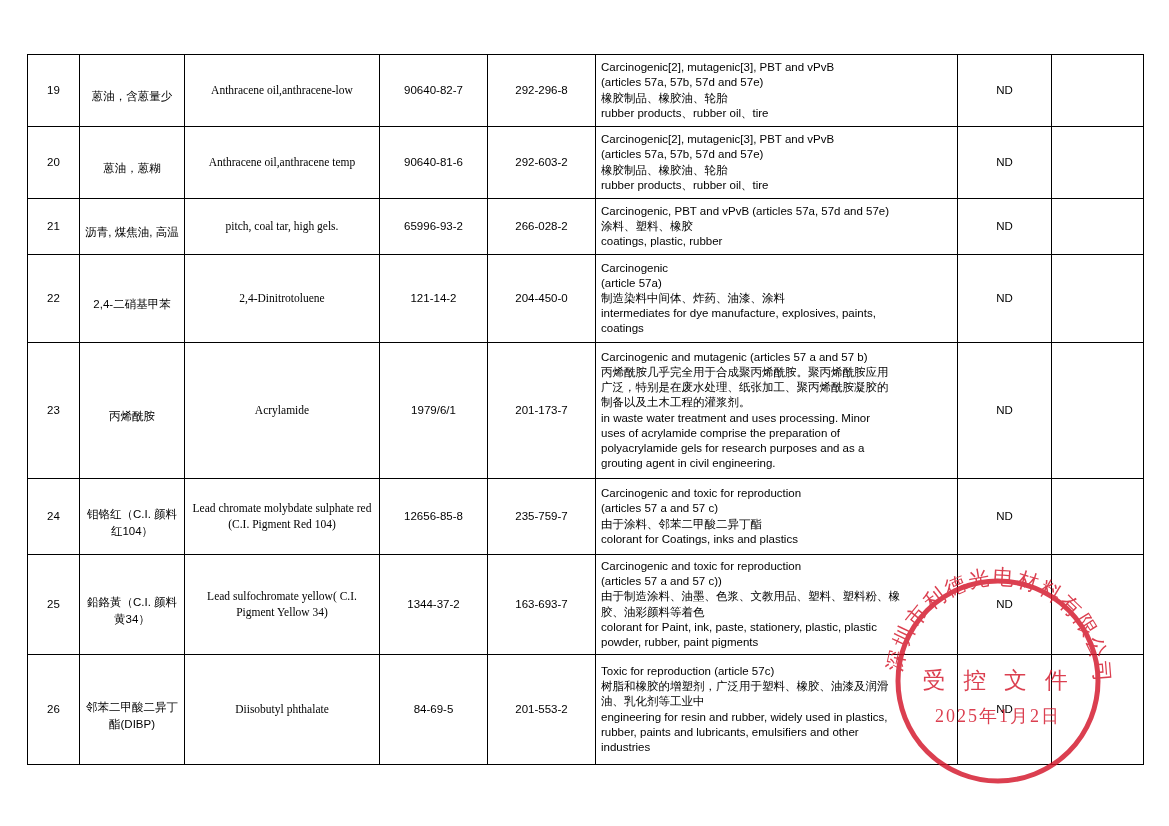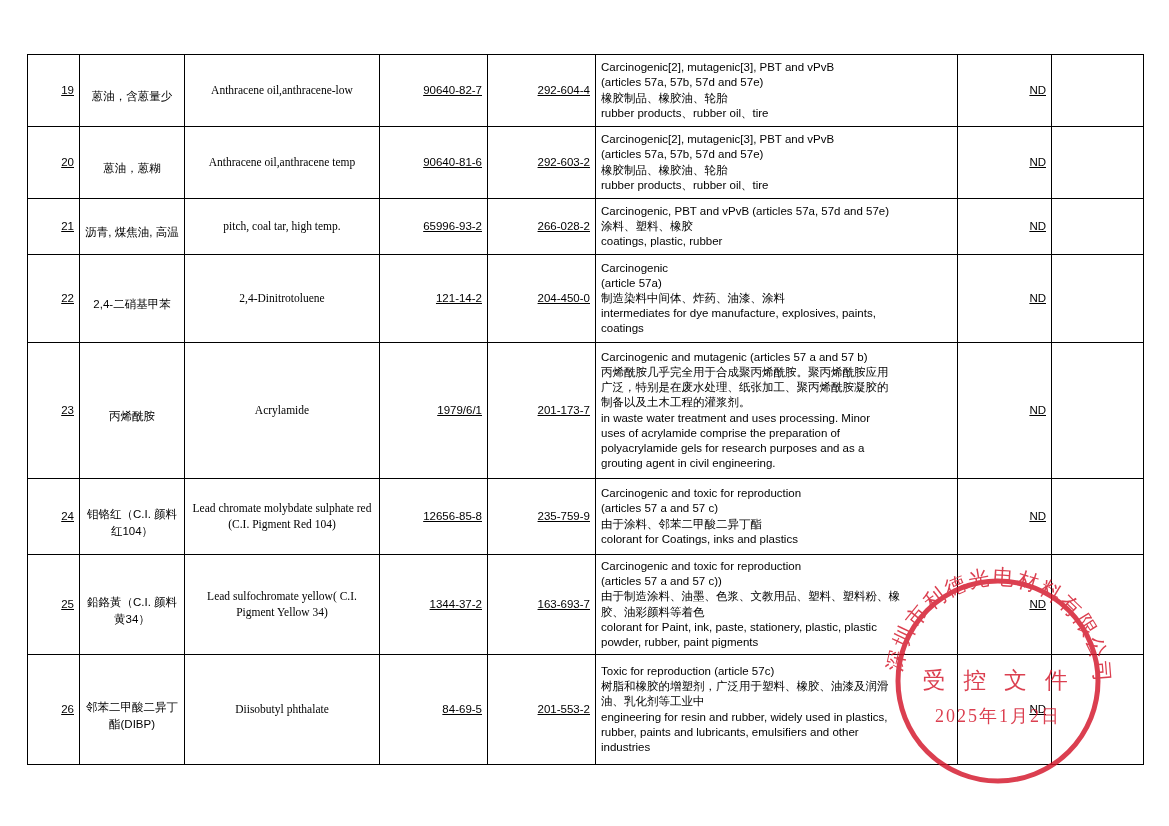--- a/index.html
+++ b/index.html
@@ -39,22 +39,21 @@
   col.c-no      { width: 52px; }
   col.c-cn      { width: 105px; }
   col.c-en      { width: 195px; }
   col.c-cas     { width: 108px; }
   col.c-ec      { width: 108px; }
   col.c-use     { width: 362px; }
   col.c-nd      { width: 94px; }
   col.c-last    { width: 92px; }
 
   td.no, td.cas, td.ec, td.nd {
-    text-align: right;
-    text-decoration: underline;
+    text-align: center;
   }
   td.cn {
     text-align: center;
   }
   td.en {
     text-align: center;
     font-family: Liberation Serif, serif;
   }
   td.use {
     text-align: left;
@@ -100,21 +99,21 @@
     </colgroup>
     <tbody>
 
       <tr style="height:72px;">
         <td class="no">19</td>
         <td class="cn">
             <span class="cn-text">蒽油，含蒽量少</span>
           </td>
         <td class="en">Anthracene oil,anthracene-low</td>
         <td class="cas">90640-82-7</td>
-        <td class="ec">292-604-4</td>
+        <td class="ec">292-296-8</td>
         <td class="use">
           <span class="use-line">Carcinogenic[2], mutagenic[3], PBT and vPvB</span>
           <span class="use-line">(articles 57a, 57b, 57d and 57e)</span>
           <span class="use-line">橡胶制品、橡胶油、轮胎</span>
           <span class="use-line">rubber products、rubber oil、tire</span>
         </td>
         <td class="nd">ND</td>
         <td class="last"></td>
       </tr>
 
@@ -134,21 +133,21 @@
         </td>
         <td class="nd">ND</td>
         <td class="last"></td>
       </tr>
 
       <tr style="height:56px;">
         <td class="no">21</td>
         <td class="cn">
             <span class="cn-text">沥青, 煤焦油, 高温</span>
           </td>
-        <td class="en">pitch, coal tar, high temp.</td>
+        <td class="en">pitch, coal tar, high gels.</td>
         <td class="cas">65996-93-2</td>
         <td class="ec">266-028-2</td>
         <td class="use">
           <span class="use-line">Carcinogenic, PBT and vPvB (articles 57a, 57d and 57e)</span>
           <span class="use-line">涂料、塑料、橡胶</span>
           <span class="use-line">coatings, plastic, rubber</span>
         </td>
         <td class="nd">ND</td>
         <td class="last"></td>
       </tr>
@@ -194,21 +193,21 @@
         <td class="last"></td>
       </tr>
 
       <tr style="height:76px;">
         <td class="no">24</td>
         <td class="cn">
             <span class="cn-text">钼铬红（C.I. 颜料红104）</span>
           </td>
         <td class="en">Lead chromate molybdate sulphate red (C.I. Pigment Red 104)</td>
         <td class="cas">12656-85-8</td>
-        <td class="ec">235-759-9</td>
+        <td class="ec">235-759-7</td>
         <td class="use">
           <span class="use-line">Carcinogenic and toxic for reproduction</span>
           <span class="use-line">(articles 57 a and 57 c)</span>
           <span class="use-line">由于涂料、邻苯二甲酸二异丁酯</span>
           <span class="use-line">colorant for Coatings, inks and plastics</span>
         </td>
         <td class="nd">ND</td>
         <td class="last"></td>
       </tr>
 

